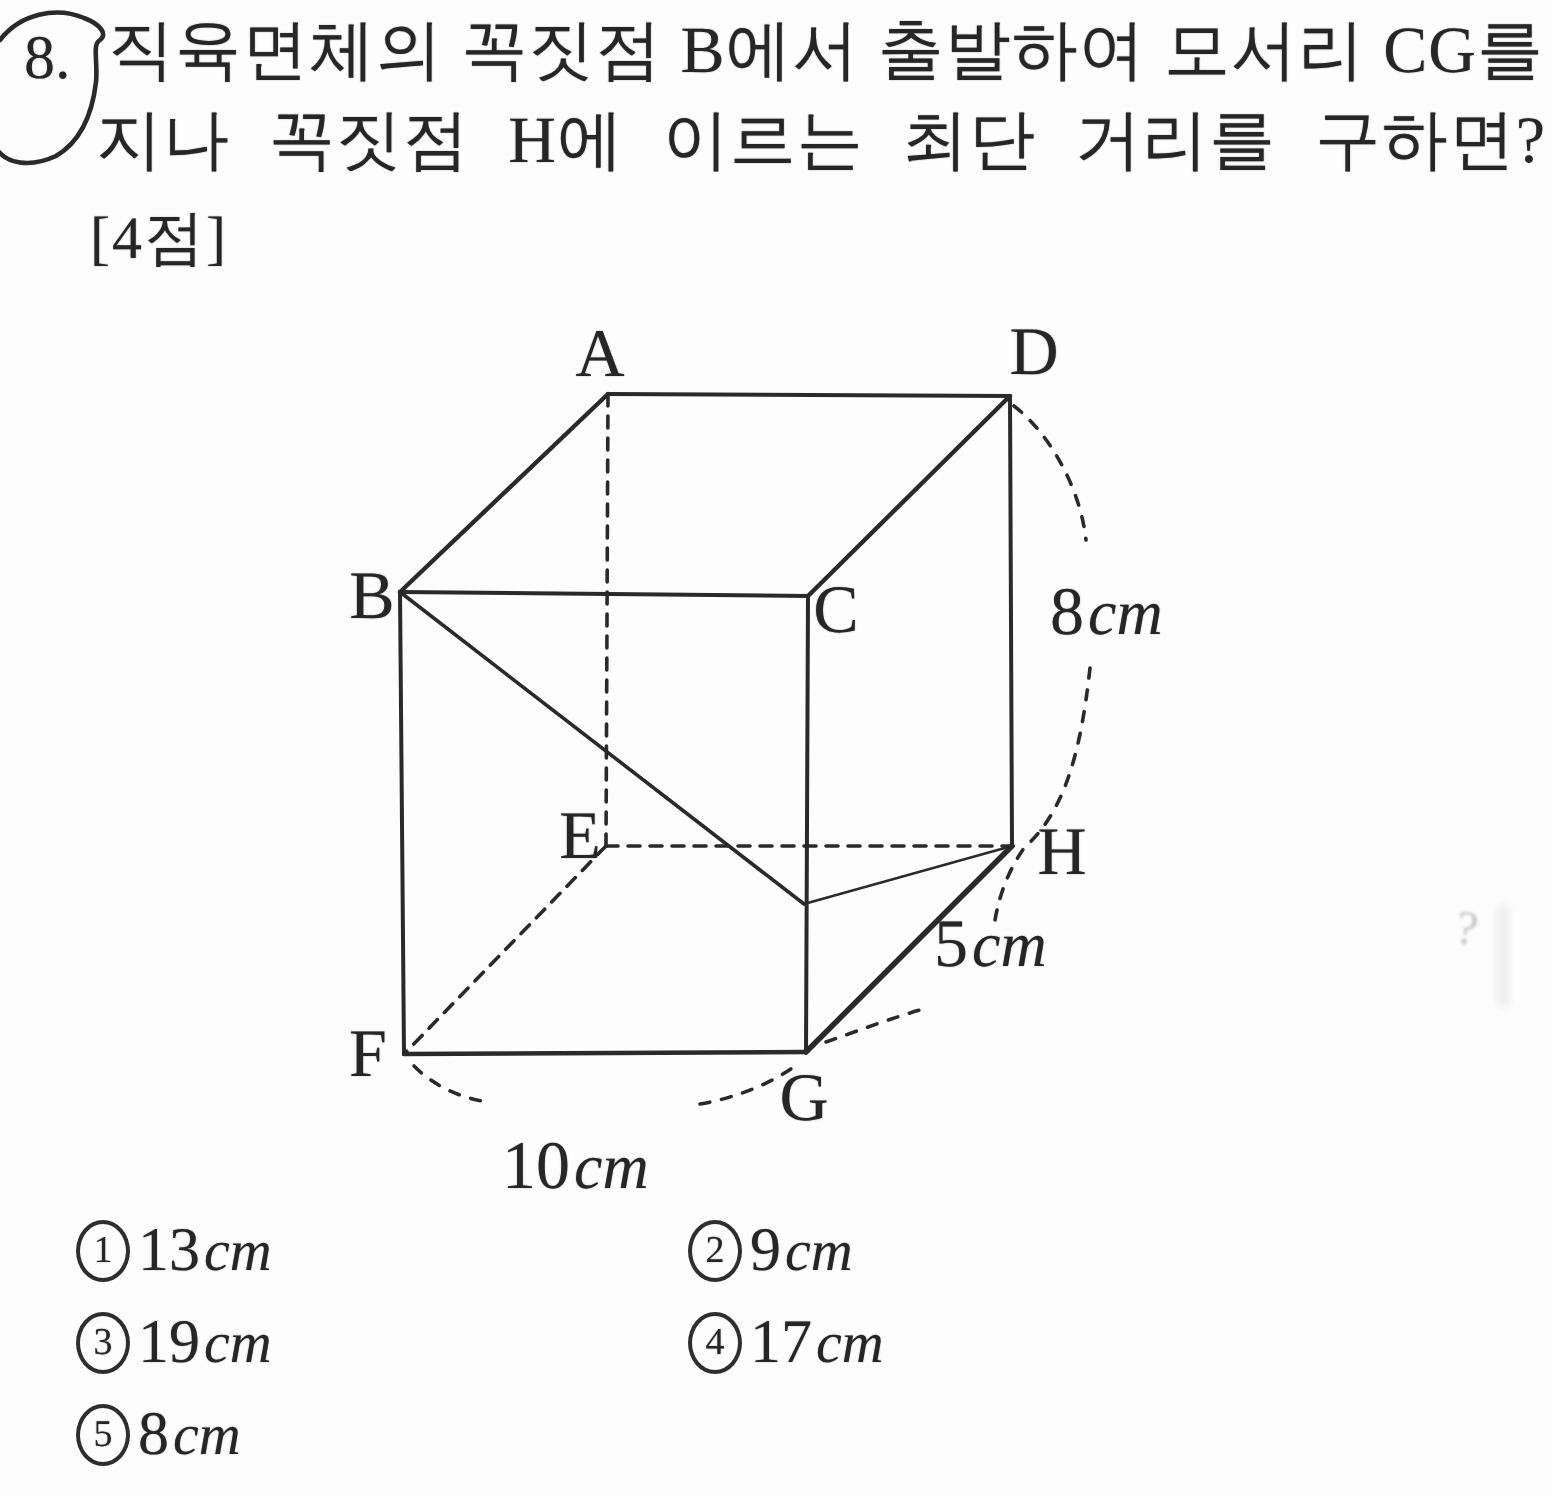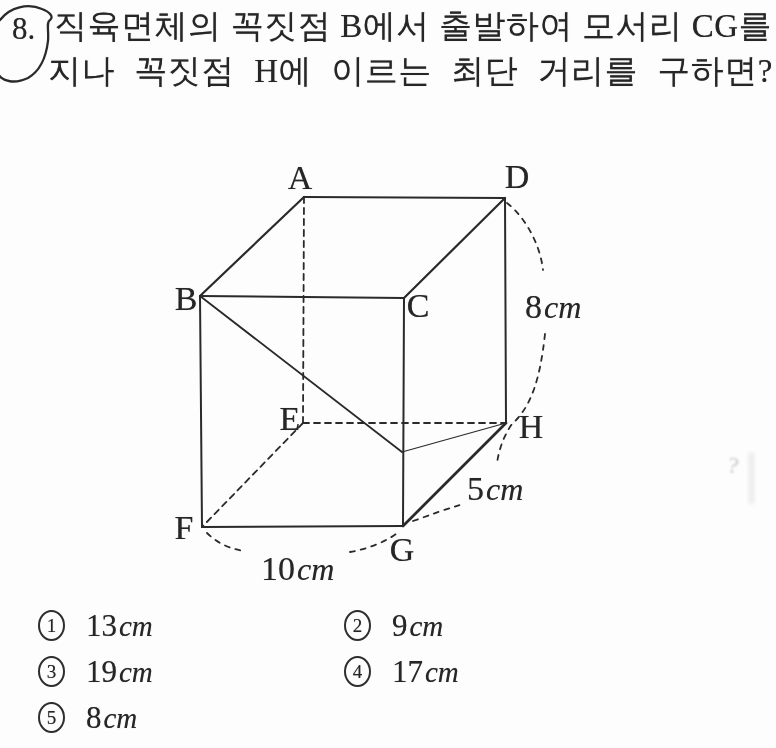--- a/index.html
+++ b/index.html
@@ -27,21 +27,21 @@
   .vlabel { position:absolute; font-size:34px; transform:translate(-50%,-50%); line-height:1; }
   .dim { position:absolute; font-size:34px; white-space:nowrap; line-height:1; }
   .dim .unit { font-style:italic; margin-left:2px; font-size:32px; }
 
   
   .choice { position:absolute; display:flex; align-items:center; height:36px; }
   .cnum { box-sizing:border-box; flex:0 0 auto; width:27px; height:31px;
           border:2.3px solid #2e2e2e; border-radius:50%;
           display:flex; align-items:center; justify-content:center;
           font-size:19px; line-height:1; }
-  .cval { margin-left:21px; font-size:31px; line-height:1; }
+  .cval { margin-left:4px; font-size:31px; line-height:1; }
   .cval .unit { font-style:italic; margin-left:2px; font-size:29px; }
 
   
   .smudge { position:absolute; left:728px; top:452px; font-size:24px; color:#c3c3c3;
             filter:blur(0.8px); transform:rotate(8deg); }
   .smear { position:absolute; left:748px; top:452px; width:7px; height:52px;
            background:#efefef; filter:blur(1.5px); border-radius:4px; }
 </style>
 </head>
 <body>
@@ -82,37 +82,38 @@
           <path d="M207,533 C217,543 230,549 244,551"></path>
           <path d="M350,552 C368,549 388,541 400,531"></path>
         </g>
       </g>
     </g>
   </svg>
 
   <span class="qnum ink">8.</span>
   <div class="qline qline2 ink">지나 꼭짓점 H에 이르는 최단 거리를 구하면?</div>
   <div class="qline qline1 ink">직육면체의 꼭짓점 B에서 출발하여 모서리 CG를</div>
+  <span class="qpoints ink">[4점]</span>
 
   <span class="vlabel ink" style="left:300px;top:178px;">A</span>
   <span class="vlabel ink" style="left:517px;top:177px;">D</span>
   <span class="vlabel ink" style="left:186px;top:299px;">B</span>
   <span class="vlabel ink" style="left:418px;top:306px;">C</span>
   <span class="vlabel ink" style="left:290px;top:419px;">E</span>
   <span class="vlabel ink" style="left:531px;top:427px;">H</span>
   <span class="vlabel ink" style="left:184px;top:528px;">F</span>
   <span class="vlabel ink" style="left:402px;top:550px;">G</span>
 
   <span class="dim ink" style="left:525px;top:290px;">
     <span>8</span><span class="unit">cm</span>
   </span>
-  <span class="dim ink" style="left:467px;top:472px;">
+  <span class="dim ink" style="left:467px;top:456px;">
     <span>5</span><span class="unit">cm</span>
   </span>
-  <span class="dim ink" style="left:251px;top:552px;margin-left:10px;">
+  <span class="dim ink" style="left:251px;top:567px;">
     <span>10</span><span class="unit">cm</span>
   </span>
 
   <div class="choice" style="left:38px;top:607px;">
     <span class="cnum ink">1</span>
     <span class="cval ink"><span>13</span><span class="unit">cm</span></span>
   </div>
   <div class="choice" style="left:344px;top:607px;">
     <span class="cnum ink">2</span>
     <span class="cval ink"><span>9</span><span class="unit">cm</span></span>

